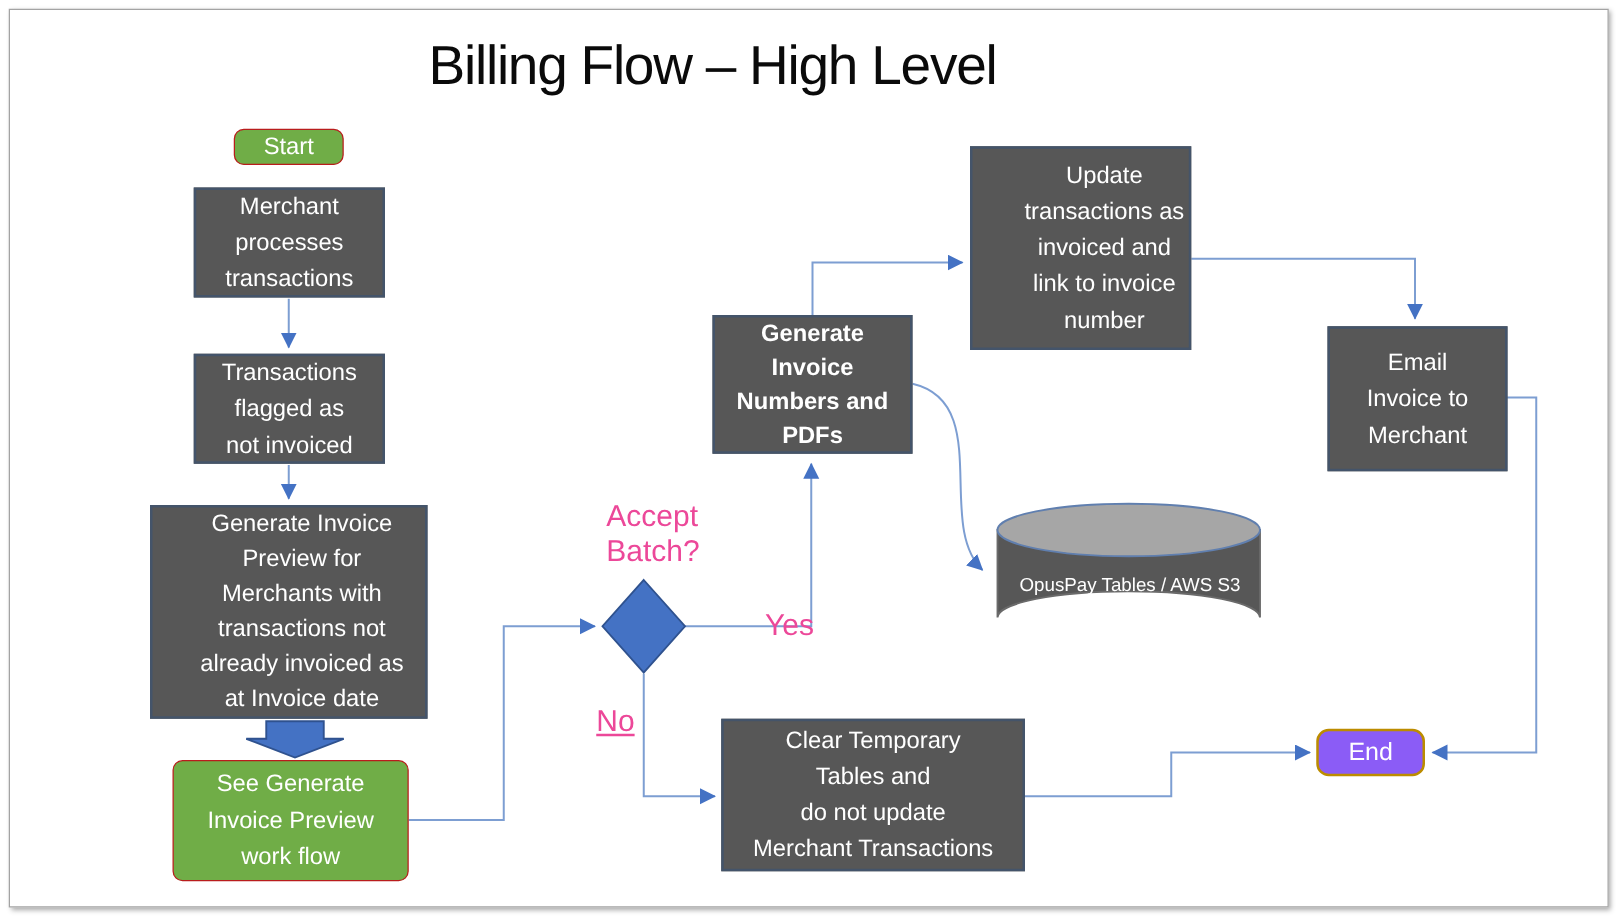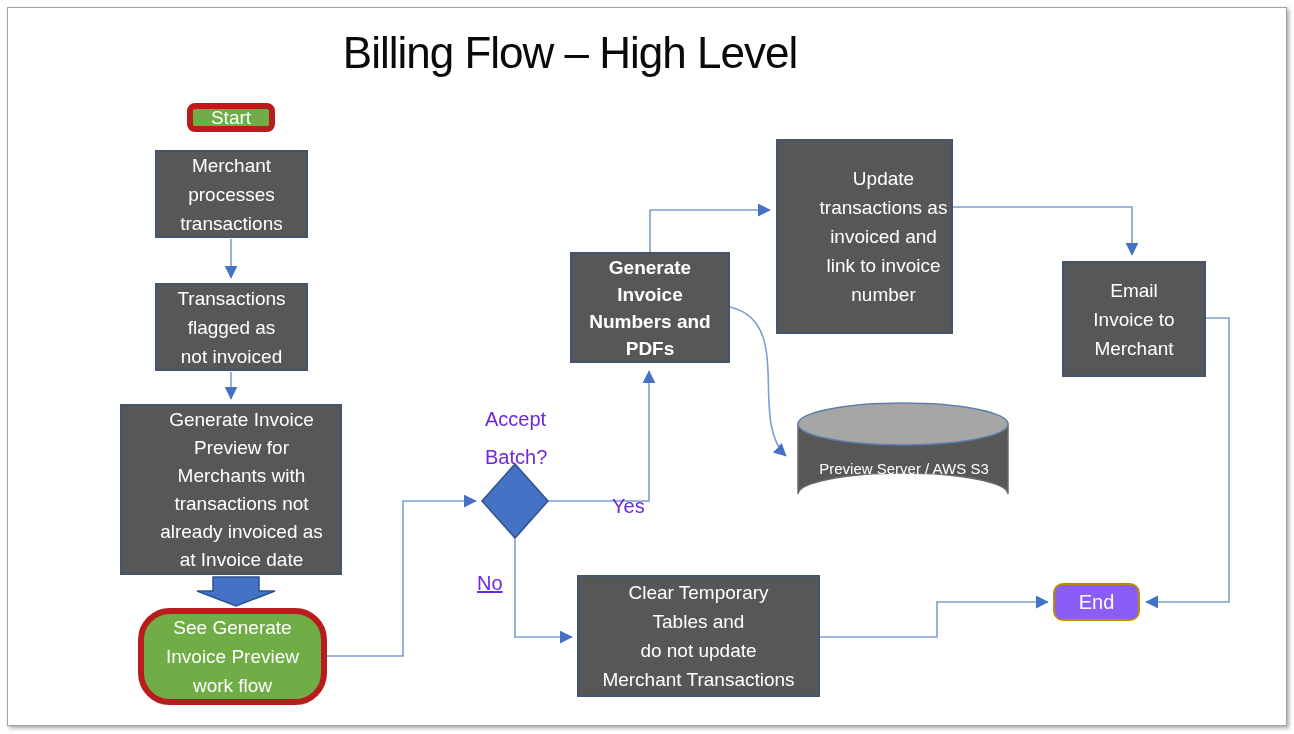--- a/index.html
+++ b/index.html
@@ -8,25 +8,25 @@
   .frame{position:absolute;left:7px;top:7px;width:1278px;height:717px;
          border:1px solid #a3a3a3;background:#ffffff;
          box-shadow:2px 2px 4px rgba(0,0,0,0.35);z-index:0;}
   .title{position:absolute;left:270px;top:28px;width:600px;text-align:center;
          font-size:44px;letter-spacing:-1px;color:#0a0a0a;z-index:2;}
   svg.overlay{position:absolute;left:0;top:0;z-index:1;}
   .node{position:absolute;display:flex;align-items:center;justify-content:center;
         text-align:center;color:#ffffff;font-size:19px;line-height:29px;
         white-space:pre-line;box-sizing:border-box;z-index:2;}
   .gray{background:#575757;border:2px solid #44546A;}
-  .green{background:#70AD47;border:6px solid #b91c1c;}
+  .green{background:#70AD47;border:1px solid #b91c1c;}
   .pill-start{border-radius:8px;}
   .pill-end{background:#8b5cf6;border:2px solid #BC8C00;border-radius:10px;font-size:20px;}
-  .rounded{border-radius:32px;}
-  .plain-label{position:absolute;color:#6d28d9;font-size:20px;line-height:38px;
+  .rounded{border-radius:8px;}
+  .plain-label{position:absolute;color:#ec4899;font-size:24px;line-height:28px;
         white-space:pre-line;z-index:2;}
   .cyl-label{position:absolute;left:808px;top:460px;width:192px;text-align:center;
         color:#ffffff;font-size:15px;z-index:2;}
 </style>
 </head>
 <body>
 
 <div class="frame"></div>
 
 <div class="title">Billing Flow – High Level</div>
@@ -83,30 +83,30 @@
 
 <div class="plain-label" style="left:612px;top:471px;margin-top:16px;">Yes</div>
 
 <div class="plain-label" style="left:477px;top:564px;text-decoration:underline;">No</div>
 
 <div class="node gray" style="left:570px;top:252px;width:160px;height:111px;line-height:27px;font-weight:bold;">Generate
 Invoice
 Numbers and
 PDFs</div>
 
-<div class="node gray" style="left:776px;top:139px;width:177px;height:195px;padding-left:38px;">Update
+<div class="node gray" style="left:776px;top:117px;width:177px;height:163px;padding-left:38px;">Update
 transactions as
 invoiced and
 link to invoice
 number</div>
 
 <div class="node gray" style="left:1062px;top:261px;width:144px;height:116px;">Email
 Invoice to
 Merchant</div>
 
 <div class="node gray" style="left:577px;top:575px;width:243px;height:122px;">Clear Temporary
 Tables and
 do not update
 Merchant Transactions</div>
 
 <div class="node pill-end" style="left:1053px;top:583px;width:87px;height:38px;">End</div>
 
-<div class="cyl-label">Preview Server / AWS S3</div>
+<div class="cyl-label">OpusPay Tables / AWS S3</div>
 
 </body></html>

